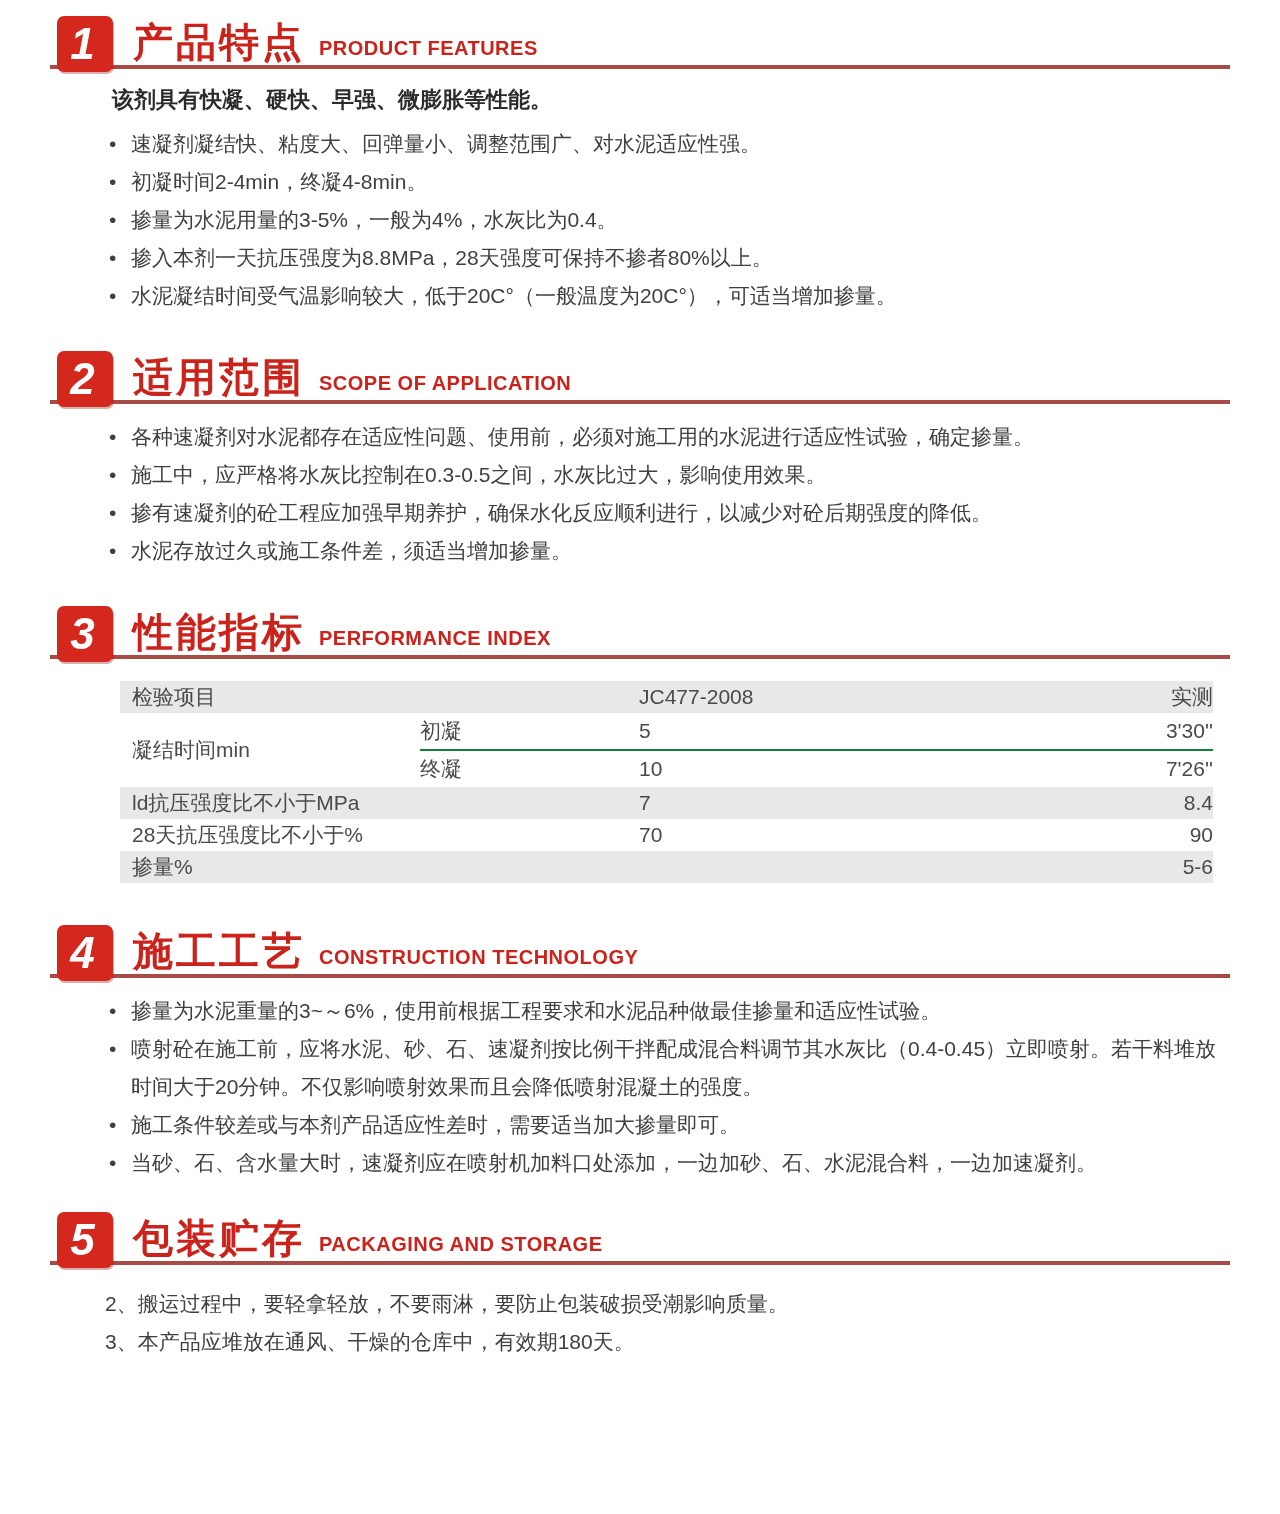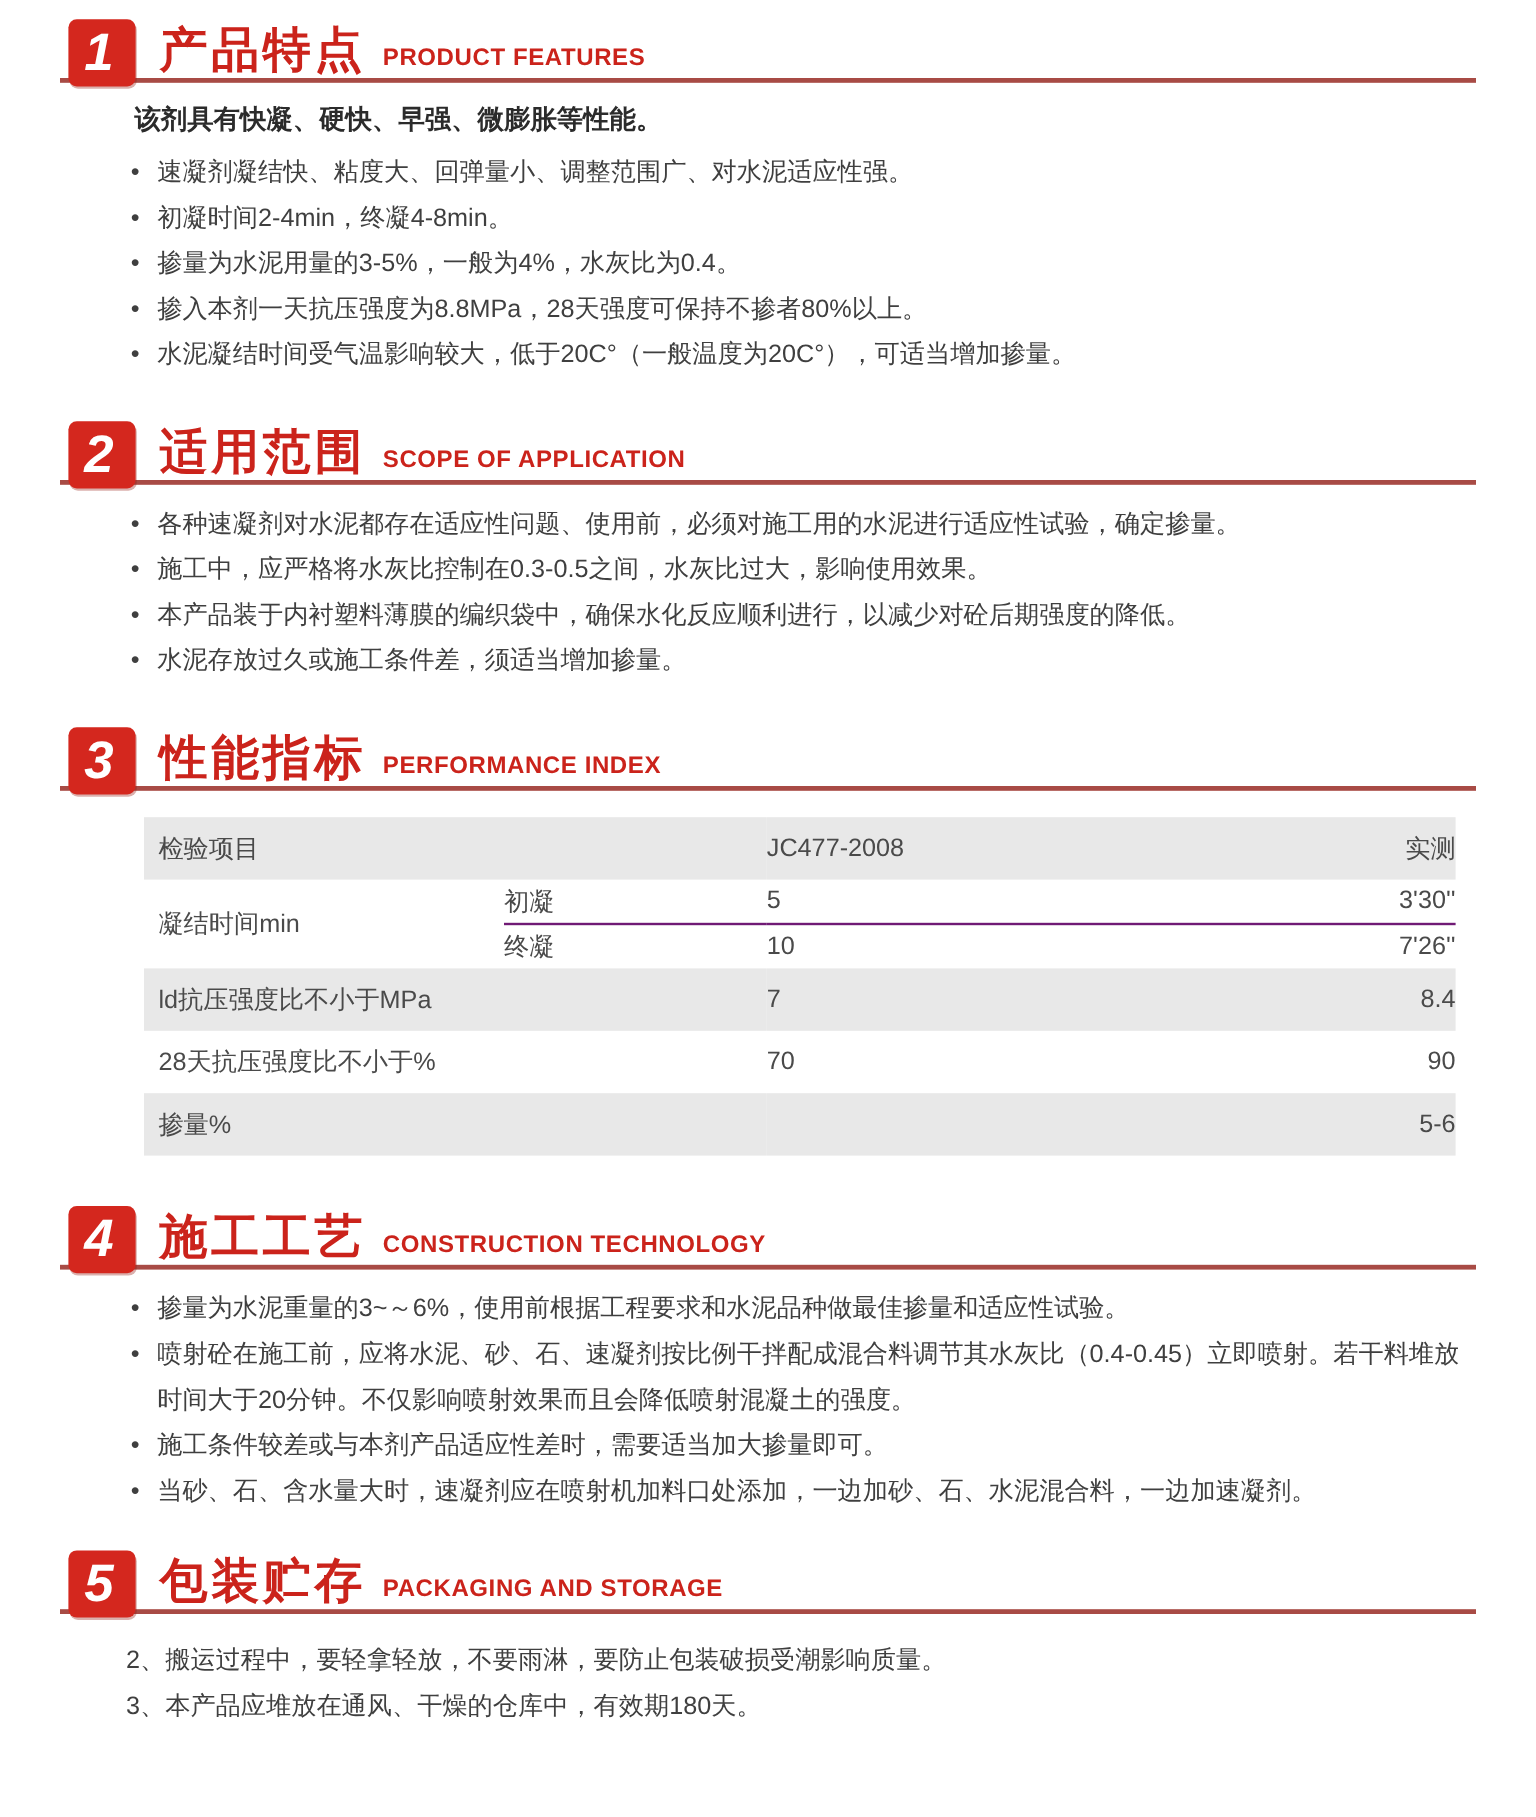--- a/index.html
+++ b/index.html
@@ -71,27 +71,27 @@
   #sec3{margin-top:36px;}
   #sec4{margin-top:42px;}
   #sec5{margin-top:30px;}
 
   
   .ptable{
     border-collapse:collapse;table-layout:fixed;
     margin:22px 0 0 70px;width:1093px;
     font-size:21px;color:var(--table-text);
   }
-  .ptable td{height:52px;vertical-align:middle;padding:0;}
+  .ptable td{height:32px;vertical-align:middle;padding:0;}
   .ptable tr.gray td{background:var(--row-gray);}
   .ptable td.lbl{padding-left:12px;text-align:left;}
   .ptable td.c{}
   .ptable td.meas{text-align:right;padding-left:90px;}
   .ptable tr.sub td{height:37px;}
-  .ptable tr.divider td{border-top:2px solid #701a75;}
+  .ptable tr.divider td{border-top:2px solid #15803d;}
 </style>
 </head>
 <body>
 
 <div class="section" id="sec1">
   <div class="sec-header">
     <div class="badge">1</div>
     <div class="title-cn">产品特点</div>
     <div class="title-en">PRODUCT FEATURES</div>
   </div>
@@ -107,21 +107,21 @@
 
 <div class="section" id="sec2">
   <div class="sec-header">
     <div class="badge">2</div>
     <div class="title-cn">适用范围</div>
     <div class="title-en">SCOPE OF APPLICATION</div>
   </div>
   <ul class="blist m-top">
     <li>各种速凝剂对水泥都存在适应性问题、使用前，必须对施工用的水泥进行适应性试验，确定掺量。</li>
     <li>施工中，应严格将水灰比控制在0.3-0.5之间，水灰比过大，影响使用效果。</li>
-    <li>本产品装于内衬塑料薄膜的编织袋中，确保水化反应顺利进行，以减少对砼后期强度的降低。</li>
+    <li>掺有速凝剂的砼工程应加强早期养护，确保水化反应顺利进行，以减少对砼后期强度的降低。</li>
     <li>水泥存放过久或施工条件差，须适当增加掺量。</li>
   </ul>
 </div>
 
 <div class="section" id="sec3">
   <div class="sec-header">
     <div class="badge">3</div>
     <div class="title-cn">性能指标</div>
     <div class="title-en">PERFORMANCE INDEX</div>
   </div>

